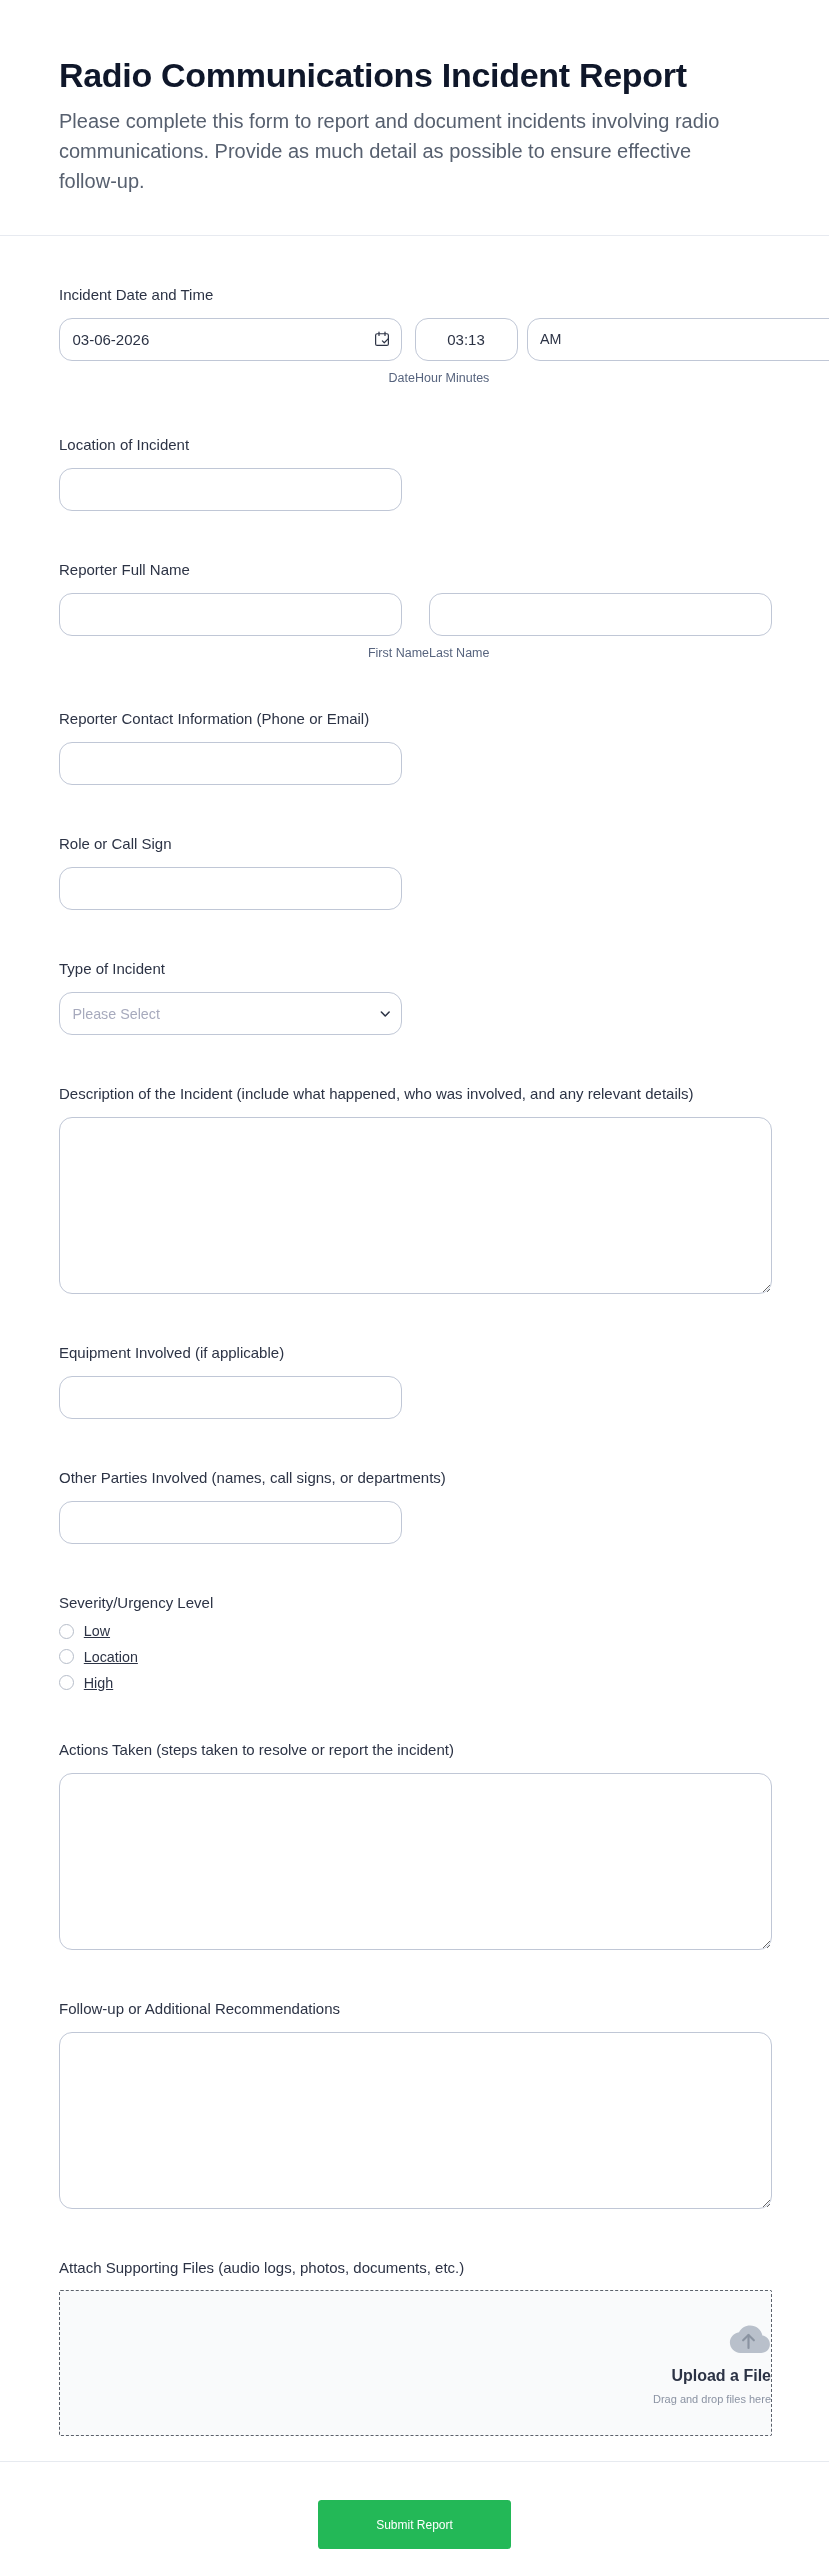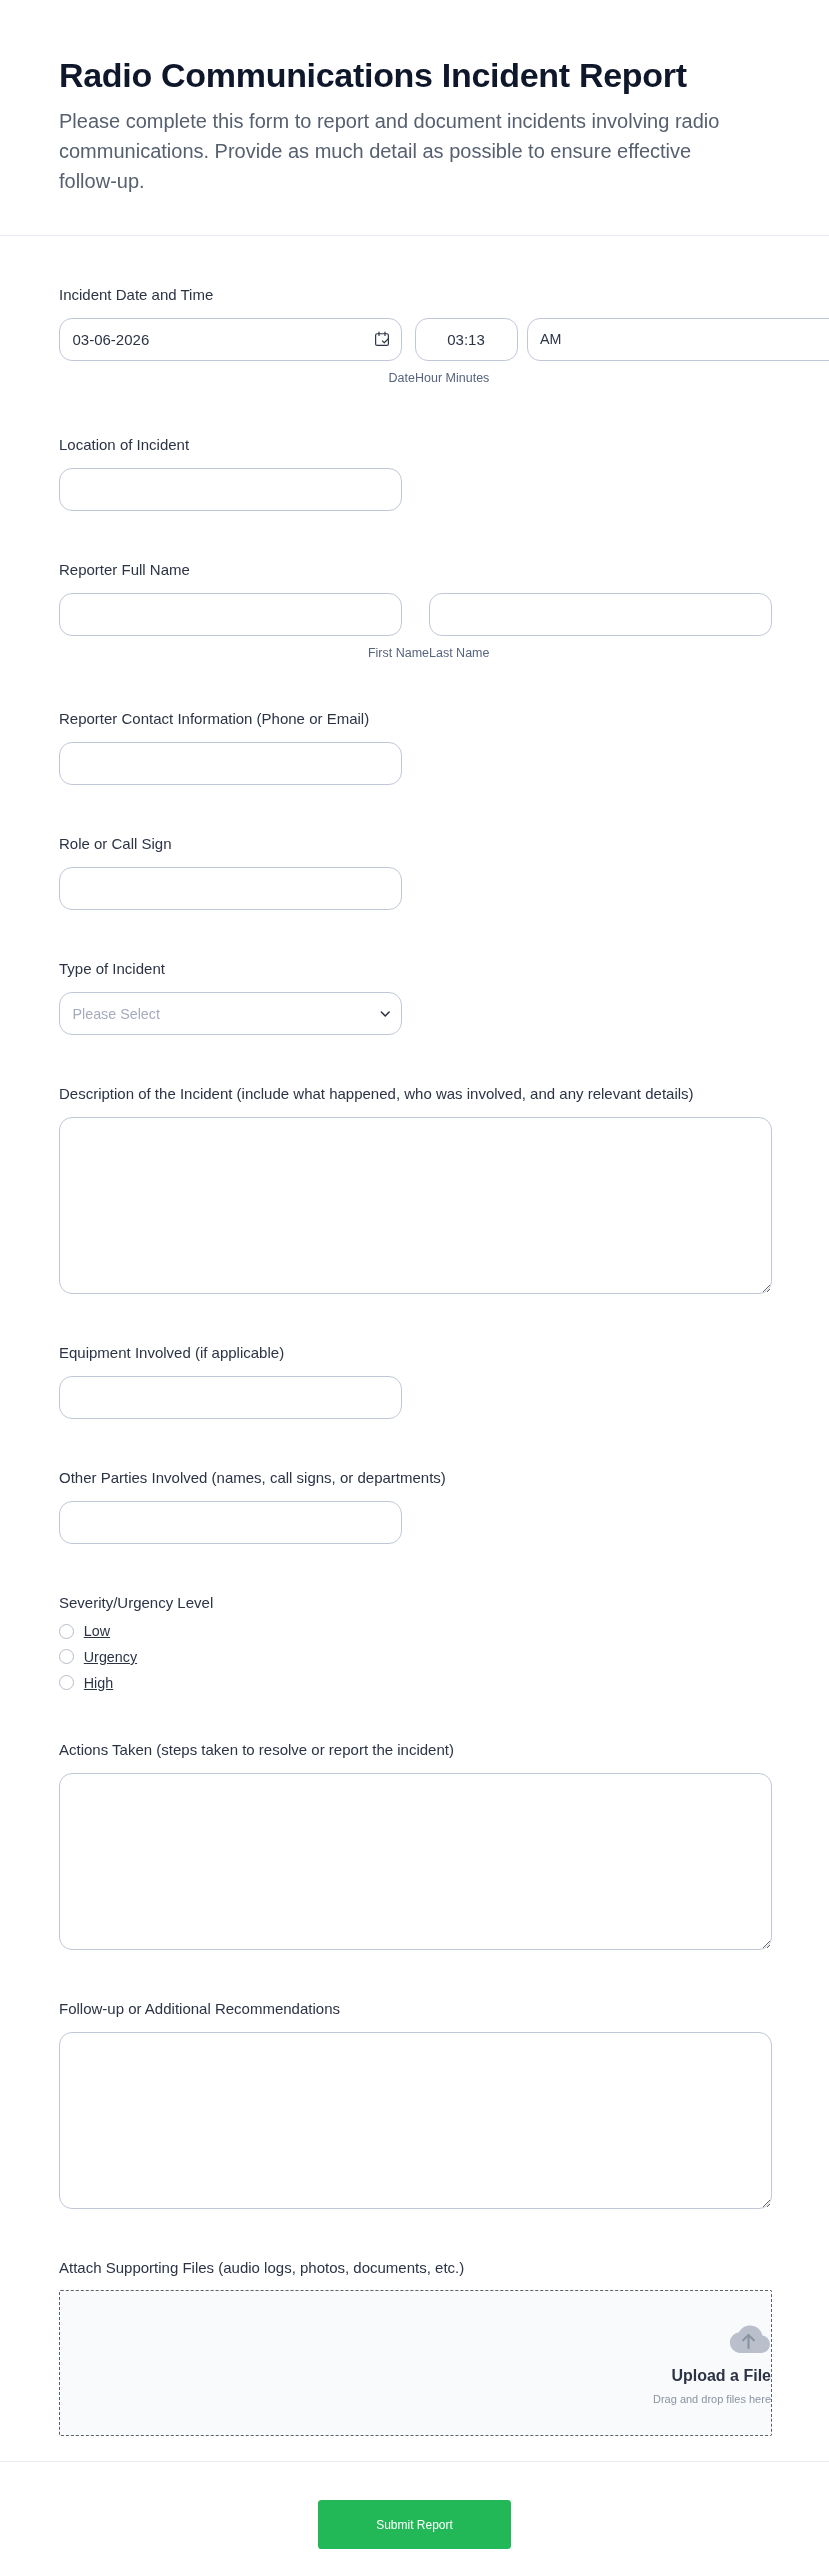--- a/index.html
+++ b/index.html
@@ -282,21 +282,21 @@
 
     <div class="field">
       <label class="field-label">Severity/Urgency Level</label>
       <div class="radio-group">
         <label class="radio-row">
           <input type="radio" name="severity" class="radio-input" style="">
           <span class="radio-text">Low</span>
         </label>
         <label class="radio-row">
           <input type="radio" name="severity" class="radio-input" style="">
-          <span class="radio-text">Urgency</span>
+          <span class="radio-text">Location</span>
         </label>
         <label class="radio-row">
           <input type="radio" name="severity" class="radio-input" style="">
           <span class="radio-text">High</span>
         </label>
       </div>
     </div>
 
     <div class="field">
       <label class="field-label">Actions Taken (steps taken to resolve or report the incident)</label>

